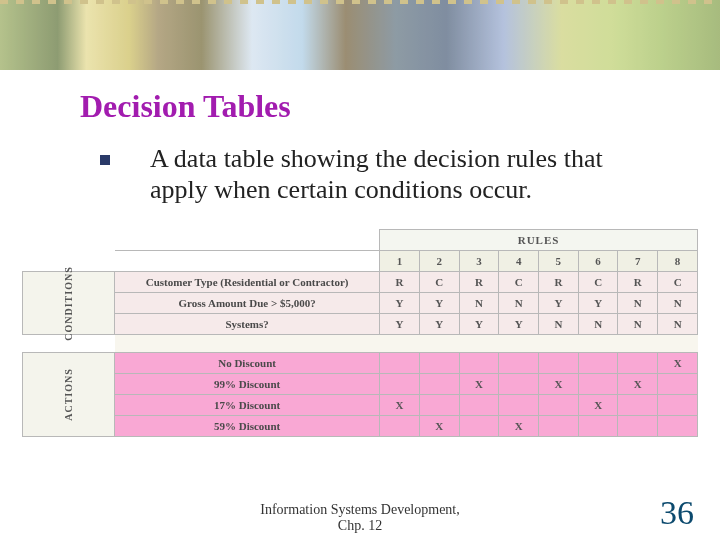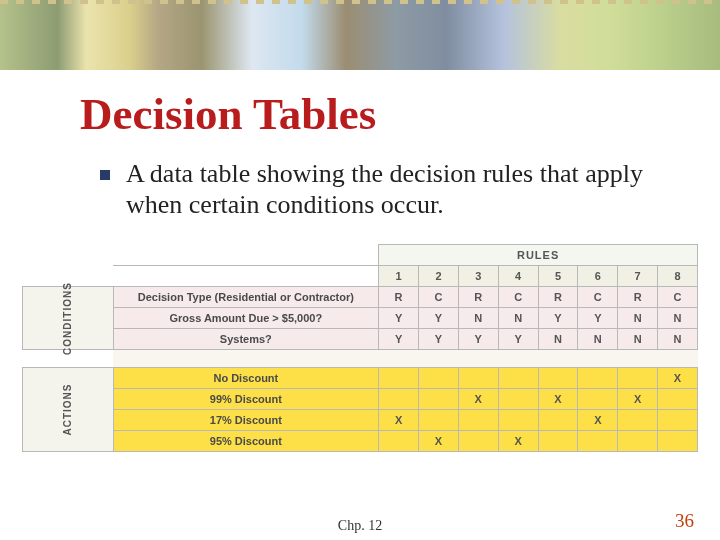--- a/index.html
+++ b/index.html
@@ -29,49 +29,50 @@
   .banner::before {
     content: "";
     display: block;
     position: absolute;
     left: 0; top: 0;
     width: 100%; height: 4px;
     background: repeating-linear-gradient(90deg,
       #c8b878 0 8px, transparent 8px 16px);
   }
   .title {
-    font-size: 45px;
-    font-weight: bold;
-    color: #b91c1c;
+    font-size: 32px;
+    font-weight: bold;
+    color: #a21caf;
     margin: 18px 0 0 80px;
   }
   .bullet-row {
     display: flex;
     align-items: flex-start;
     margin: 18px 68px 0 100px;
+    gap: 24px;
   }
   .bullet-row .sq {
     width: 10px; height: 10px;
     background: #2a3a68;
     margin-top: 12px;
     flex: 0 0 auto;
   }
   .bullet-row .txt {
     font-size: 26px;
     color: #222;
     margin-left: 16px;
     line-height: 1.2;
   }
   .table-wrap {
     margin: 24px 22px 0 22px;
   }
   table.dt {
     border-collapse: collapse;
     width: 100%;
-    font-family: Liberation Sans, sans-serif;
+    font-family: Liberation Serif, serif;
     font-size: 11px;
     color: #444;
     padding-left: 12px;
   }
   table.dt td, table.dt th {
     border: 1px solid #b8b8b8;
     text-align: center;
     padding: 4px 4px;
   }
   .rules-header {
@@ -102,21 +103,21 @@
   .desc-cell {
     text-align: left;
     padding-left: 10px;
     font-weight: bold;
     color: #4a4a4a;
     width: 240px;
   }
   .cond-row td { background: #f6eaea; }
   .cond-row td.side-label { background: #f4f4ec; }
   .spacer-row td { background: #f8f6ee; height: 18px; }
-  .act-row td { background: #fde047; }
+  .act-row td { background: #f9a8d4; }
   .act-row td.side-label { background: #f4f4ec; }
   .val { font-weight: bold; color: #555; }
   .footer {
     position: absolute;
     bottom: 6px;
     left: 0;
     width: 720px;
     display: flex;
     align-items: flex-end;
     justify-content: center;
@@ -124,22 +125,22 @@
   .footer .src {
     font-size: 14px;
     color: #333;
     text-align: center;
     line-height: 1.15;
   }
   .footer .pgnum {
     position: absolute;
     right: 26px;
     bottom: 2px;
-    font-size: 19px;
-    color: #c2410c;
+    font-size: 34px;
+    color: #0c4a6e;
   }
 </style>
 </head>
 <body>
 
 <div class="banner"></div>
 
 <div class="title">Decision Tables</div>
 
 <div class="bullet-row">
@@ -165,21 +166,21 @@
       <td class="rule-num">5</td>
       <td class="rule-num">6</td>
       <td class="rule-num">7</td>
       <td class="rule-num">8</td>
     </tr>
 
     <tr class="cond-row">
       <td class="side-label" rowspan="3">
             <span class="rot">CONDITIONS</span>
           </td>
-      <td class="desc-cell">Decision Type (Residential or Contractor)</td>
+      <td class="desc-cell">Customer Type (Residential or Contractor)</td>
       <td class="val">R</td>
       <td class="val">C</td>
       <td class="val">R</td>
       <td class="val">C</td>
       <td class="val">R</td>
       <td class="val">C</td>
       <td class="val">R</td>
       <td class="val">C</td>
     </tr>
     <tr class="cond-row">
@@ -240,33 +241,33 @@
       <td class="val">X</td>
       <td class="val"></td>
       <td class="val"></td>
       <td class="val"></td>
       <td class="val"></td>
       <td class="val">X</td>
       <td class="val"></td>
       <td class="val"></td>
     </tr>
     <tr class="act-row">
-      <td class="desc-cell">95% Discount</td>
+      <td class="desc-cell">59% Discount</td>
       <td class="val"></td>
       <td class="val">X</td>
       <td class="val"></td>
       <td class="val">X</td>
       <td class="val"></td>
       <td class="val"></td>
       <td class="val"></td>
       <td class="val"></td>
     </tr>
   </tbody>
     </table>
 </div>
 
 <div class="footer">
   <div class="src">
-    <br>
+    <span>Information Systems Development,</span><br>
     <span>Chp. 12</span>
   </div>
   <div class="pgnum">36</div>
 </div>
 
 </body></html>

